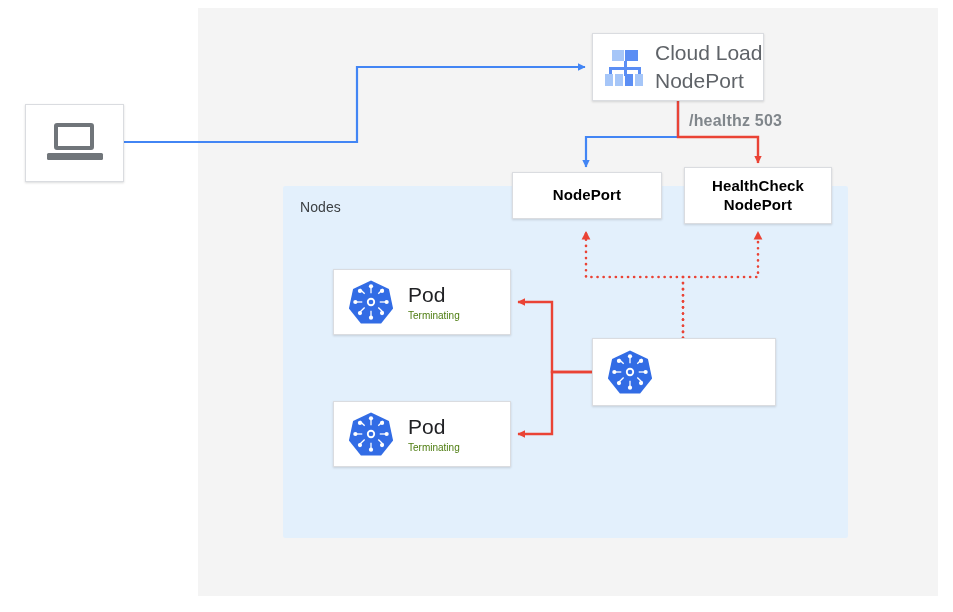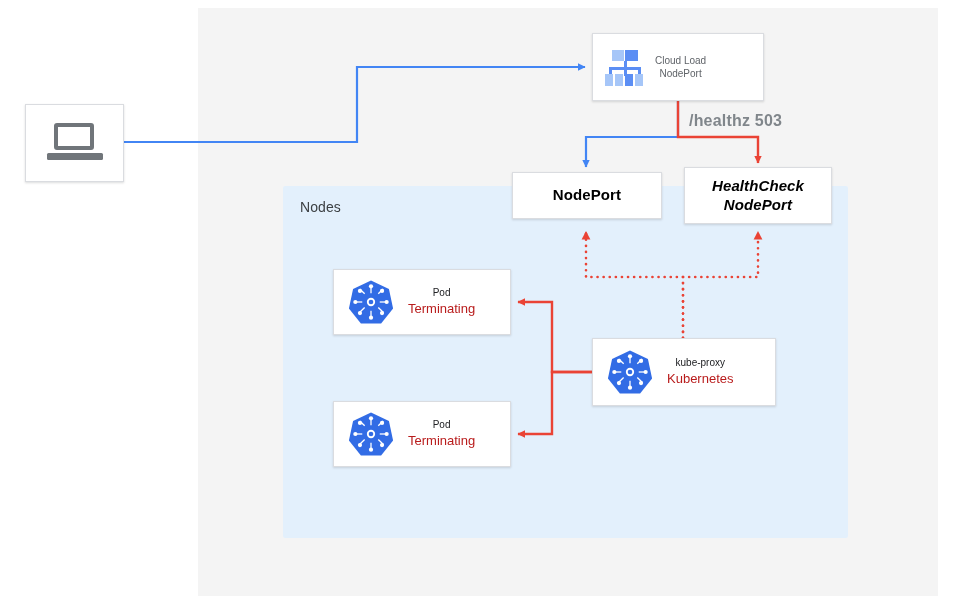--- a/index.html
+++ b/index.html
@@ -52,29 +52,28 @@
     box-shadow: 0 1px 2px rgba(60,64,67,0.18);
     display: flex;
     align-items: center;
   }
   .card-label-wrap {
     display: flex;
     flex-direction: column;
     justify-content: center;
   }
   .title-main {
-    font-size: 10px;
+    font-size: 21px;
     color: #202124;
     line-height: 1.35;
     white-space: nowrap;
-    text-align: center;
   }
   .title-sub {
-    font-size: 13px;
-    color: #b91c1c;
+    font-size: 10px;
+    color: #4d7c0f;
     line-height: 1.35;
     white-space: nowrap;
   }
   .bold-center {
     width: 100%;
     text-align: center;
     font-size: 15px;
     font-weight: bold;
     color: #000000;
     line-height: 1.25;
@@ -235,21 +234,21 @@
     </div>
   </div>
 
   <div class="healthz-label">/healthz 503</div>
 
   <div class="card" id="nodeport-card">
     <div class="bold-center">NodePort</div>
   </div>
 
   <div class="card" id="healthcheck-card">
-    <div style="width:100%;font-style:italic;">
+    <div style="width:100%;">
       <div class="bold-center">HealthCheck</div>
       <div class="bold-center">NodePort</div>
     </div>
   </div>
 
   <div class="card" id="pod1-card">
     <svg class="k8s-icon" width="46" height="46" viewBox="0 0 100 100">
       <path fill="#326ce5" d="M50 3 L89 22 L98 64 L72 97 L28 97 L2 64 L11 22 Z"></path>
       <g fill="#ffffff">
         <circle cx="50" cy="50" r="9"></circle>
@@ -325,19 +324,15 @@
         <circle cx="50" cy="84" r="4.6"></circle>
         <circle cx="16" cy="50" r="4.6"></circle>
         <circle cx="84" cy="50" r="4.6"></circle>
         <circle cx="26" cy="26" r="4.6"></circle>
         <circle cx="74" cy="26" r="4.6"></circle>
         <circle cx="26" cy="74" r="4.6"></circle>
         <circle cx="74" cy="74" r="4.6"></circle>
       </g>
       <circle cx="50" cy="50" r="5" fill="#326ce5"></circle>
     </svg>
-    <div class="card-label-wrap">
-      <div class="title-main">kube-proxy</div>
-      <div class="title-sub">Kubernetes</div>
-    </div>
   </div>
 
 </div>
 
 </body></html>

